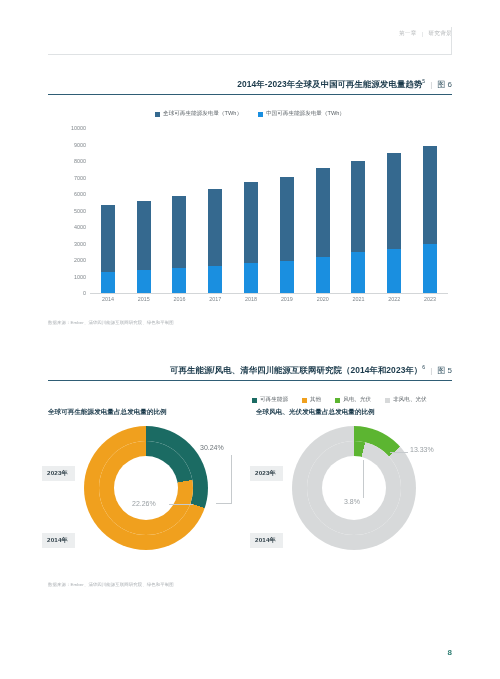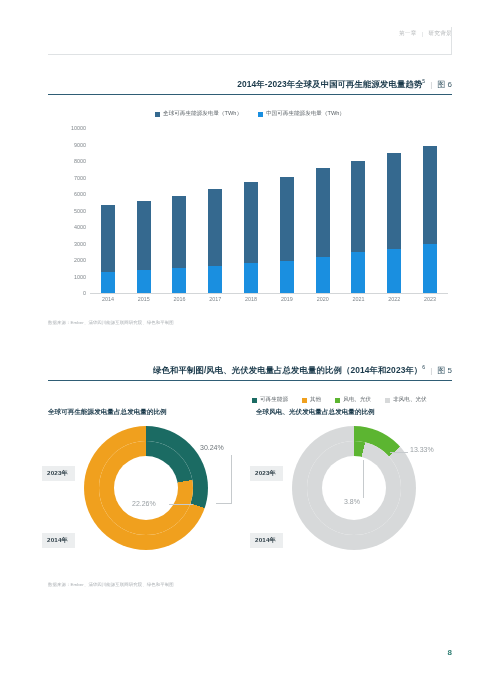--- a/index.html
+++ b/index.html
@@ -356,21 +356,21 @@
         <div class="xlabel">2020</div>
         <div class="xlabel">2021</div>
         <div class="xlabel">2022</div>
         <div class="xlabel">2023</div>
       </div>
   </div>
 
   <div class="source-note" style="top:320px;">数据来源：Ember、清华四川能源互联网研究院、绿色和平制图</div>
 
   <div class="fig-title-row" style="top:364px;">
-    <span class="fig-title"><span>绿色和平制图/风电、光伏发电量占总发电量的比例（2014年和2023年）</span><sup>6</sup></span>
+    <span class="fig-title"><span>可再生能源/风电、清华四川能源互联网研究院（2014年和2023年）</span><sup>6</sup></span>
     <span class="fig-divider">|</span>
     <span class="fig-num">图 5</span>
   </div>
   <div class="title-rule" style="top:380px;"></div>
 
   <div class="legend-row" style="top:396px; left:252px; width:200px; justify-content:flex-start; gap:14px;">
     <div class="legend-item">
       <span class="legend-swatch" style="background:#1b6b63"></span>
       <span>可再生能源</span>
     </div>

